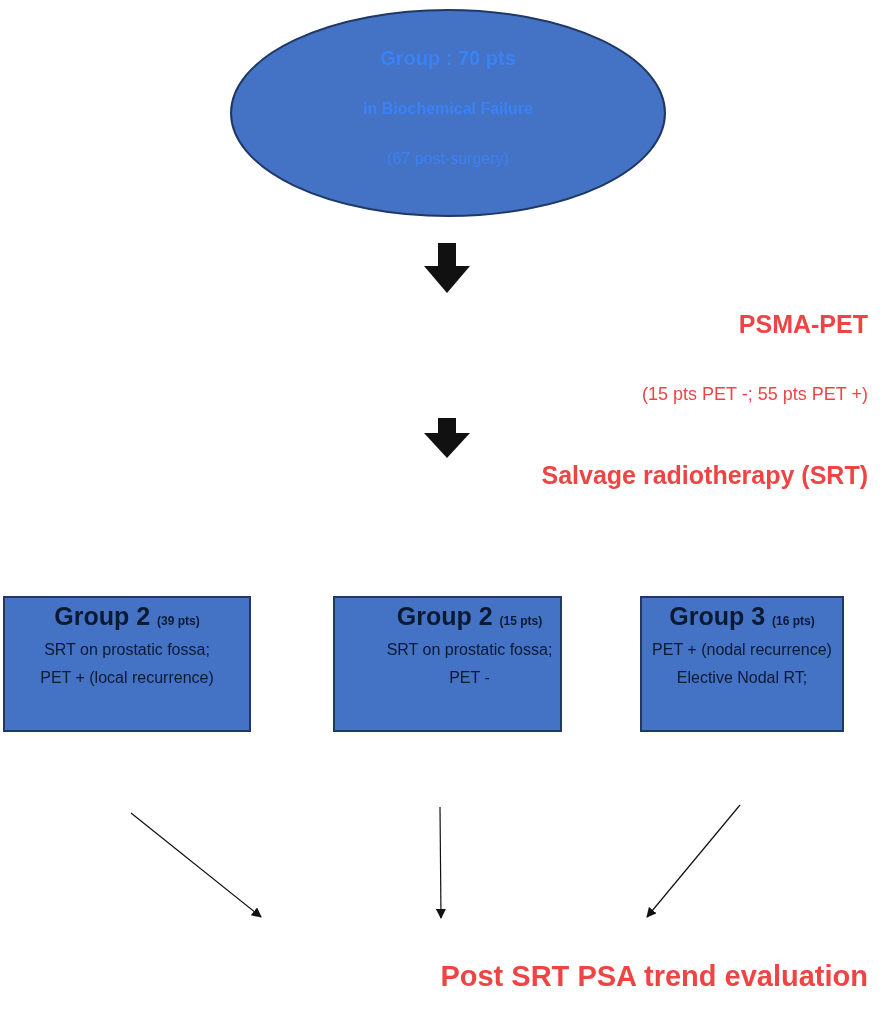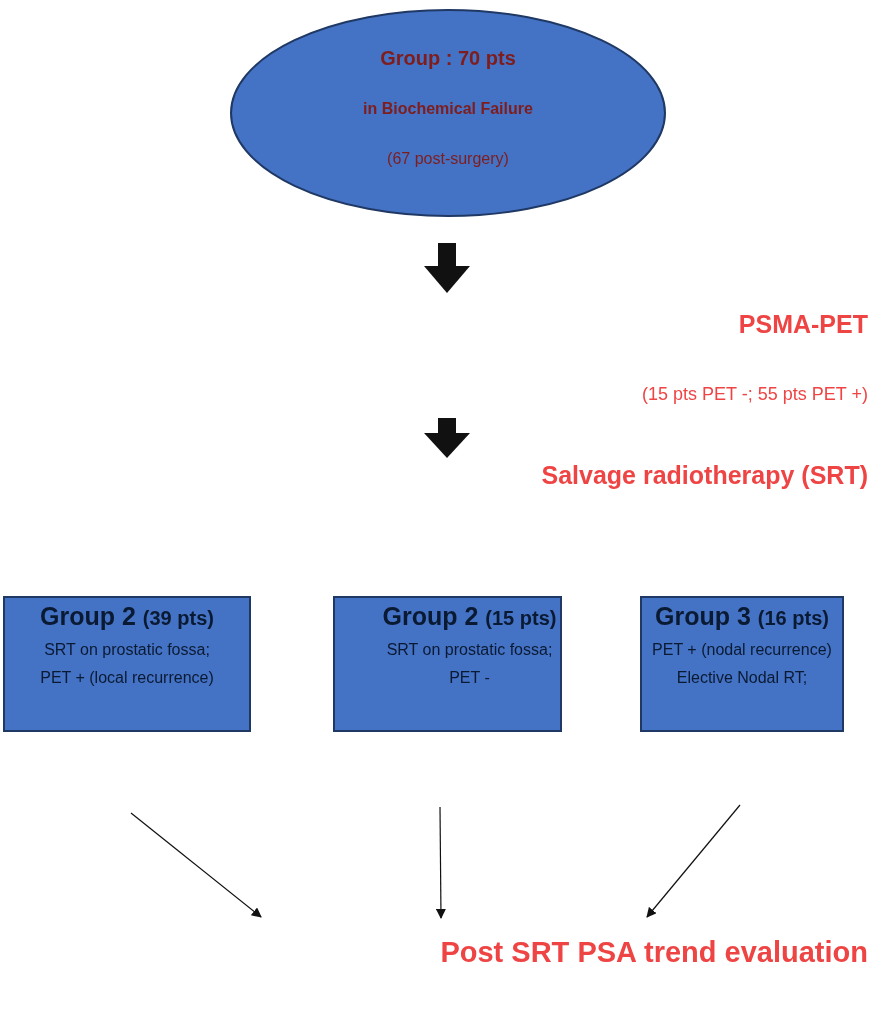--- a/index.html
+++ b/index.html
@@ -1,31 +1,31 @@
 <!DOCTYPE html>
 <html><head>
 <meta charset="utf-8">
 <style>
   html, body { margin: 0; padding: 0; background: #ffffff; }
   body { width: 896px; height: 1036px; position: relative; overflow: hidden;
          font-family: "Liberation Sans", "DejaVu Sans", sans-serif; }
   svg.lines { position: absolute; left: 0; top: 0; }
-  .ellipse-text { position: absolute; left: 230px; width: 436px; text-align: center; color: #7f1d1d; }
+  .ellipse-text { position: absolute; left: 230px; width: 436px; text-align: center; color: #3b82f6; }
   .t1 { top: 47px; font-size: 20px; font-weight: bold; }
   .t2 { top: 100px; font-size: 16px; font-weight: bold; }
   .t3 { top: 150px; font-size: 16px; }
   .center-text { position: absolute; left: 0; width: 868px; text-align: right; color: #ef4444; }
   .psma { top: 310px; font-size: 25px; font-weight: bold; }
   .petcounts { top: 384px; font-size: 18px; }
   .srt { top: 461px; font-size: 25px; font-weight: bold; }
-  .final { top: 936px; font-size: 29px; font-weight: bold; }
+  .final { top: 960px; font-size: 29px; font-weight: bold; }
   .box { position: absolute; background: #4472c4; border: 2px solid #1f3864; box-sizing: border-box;
          text-align: center; color: #0b1a33; }
   .box .title { font-size: 25px; font-weight: bold; margin-top: 4px; white-space: nowrap; }
-  .box .title .pts { font-size: 20px; margin-top: 16px; }
+  .box .title .pts { font-size: 12px; margin-top: 16px; }
   .box .line { font-size: 16px; margin-top: 10px; white-space: nowrap; }
   #g1 { left: 3px; top: 596px; width: 248px; height: 136px; }
   #g2 { left: 333px; top: 596px; width: 229px; height: 136px; padding-left: 44px; }
   #g3 { left: 640px; top: 596px; width: 204px; height: 136px; }
 </style>
 </head>
 <body>
 
 <svg class="lines" width="896" height="1036">
   <defs>

